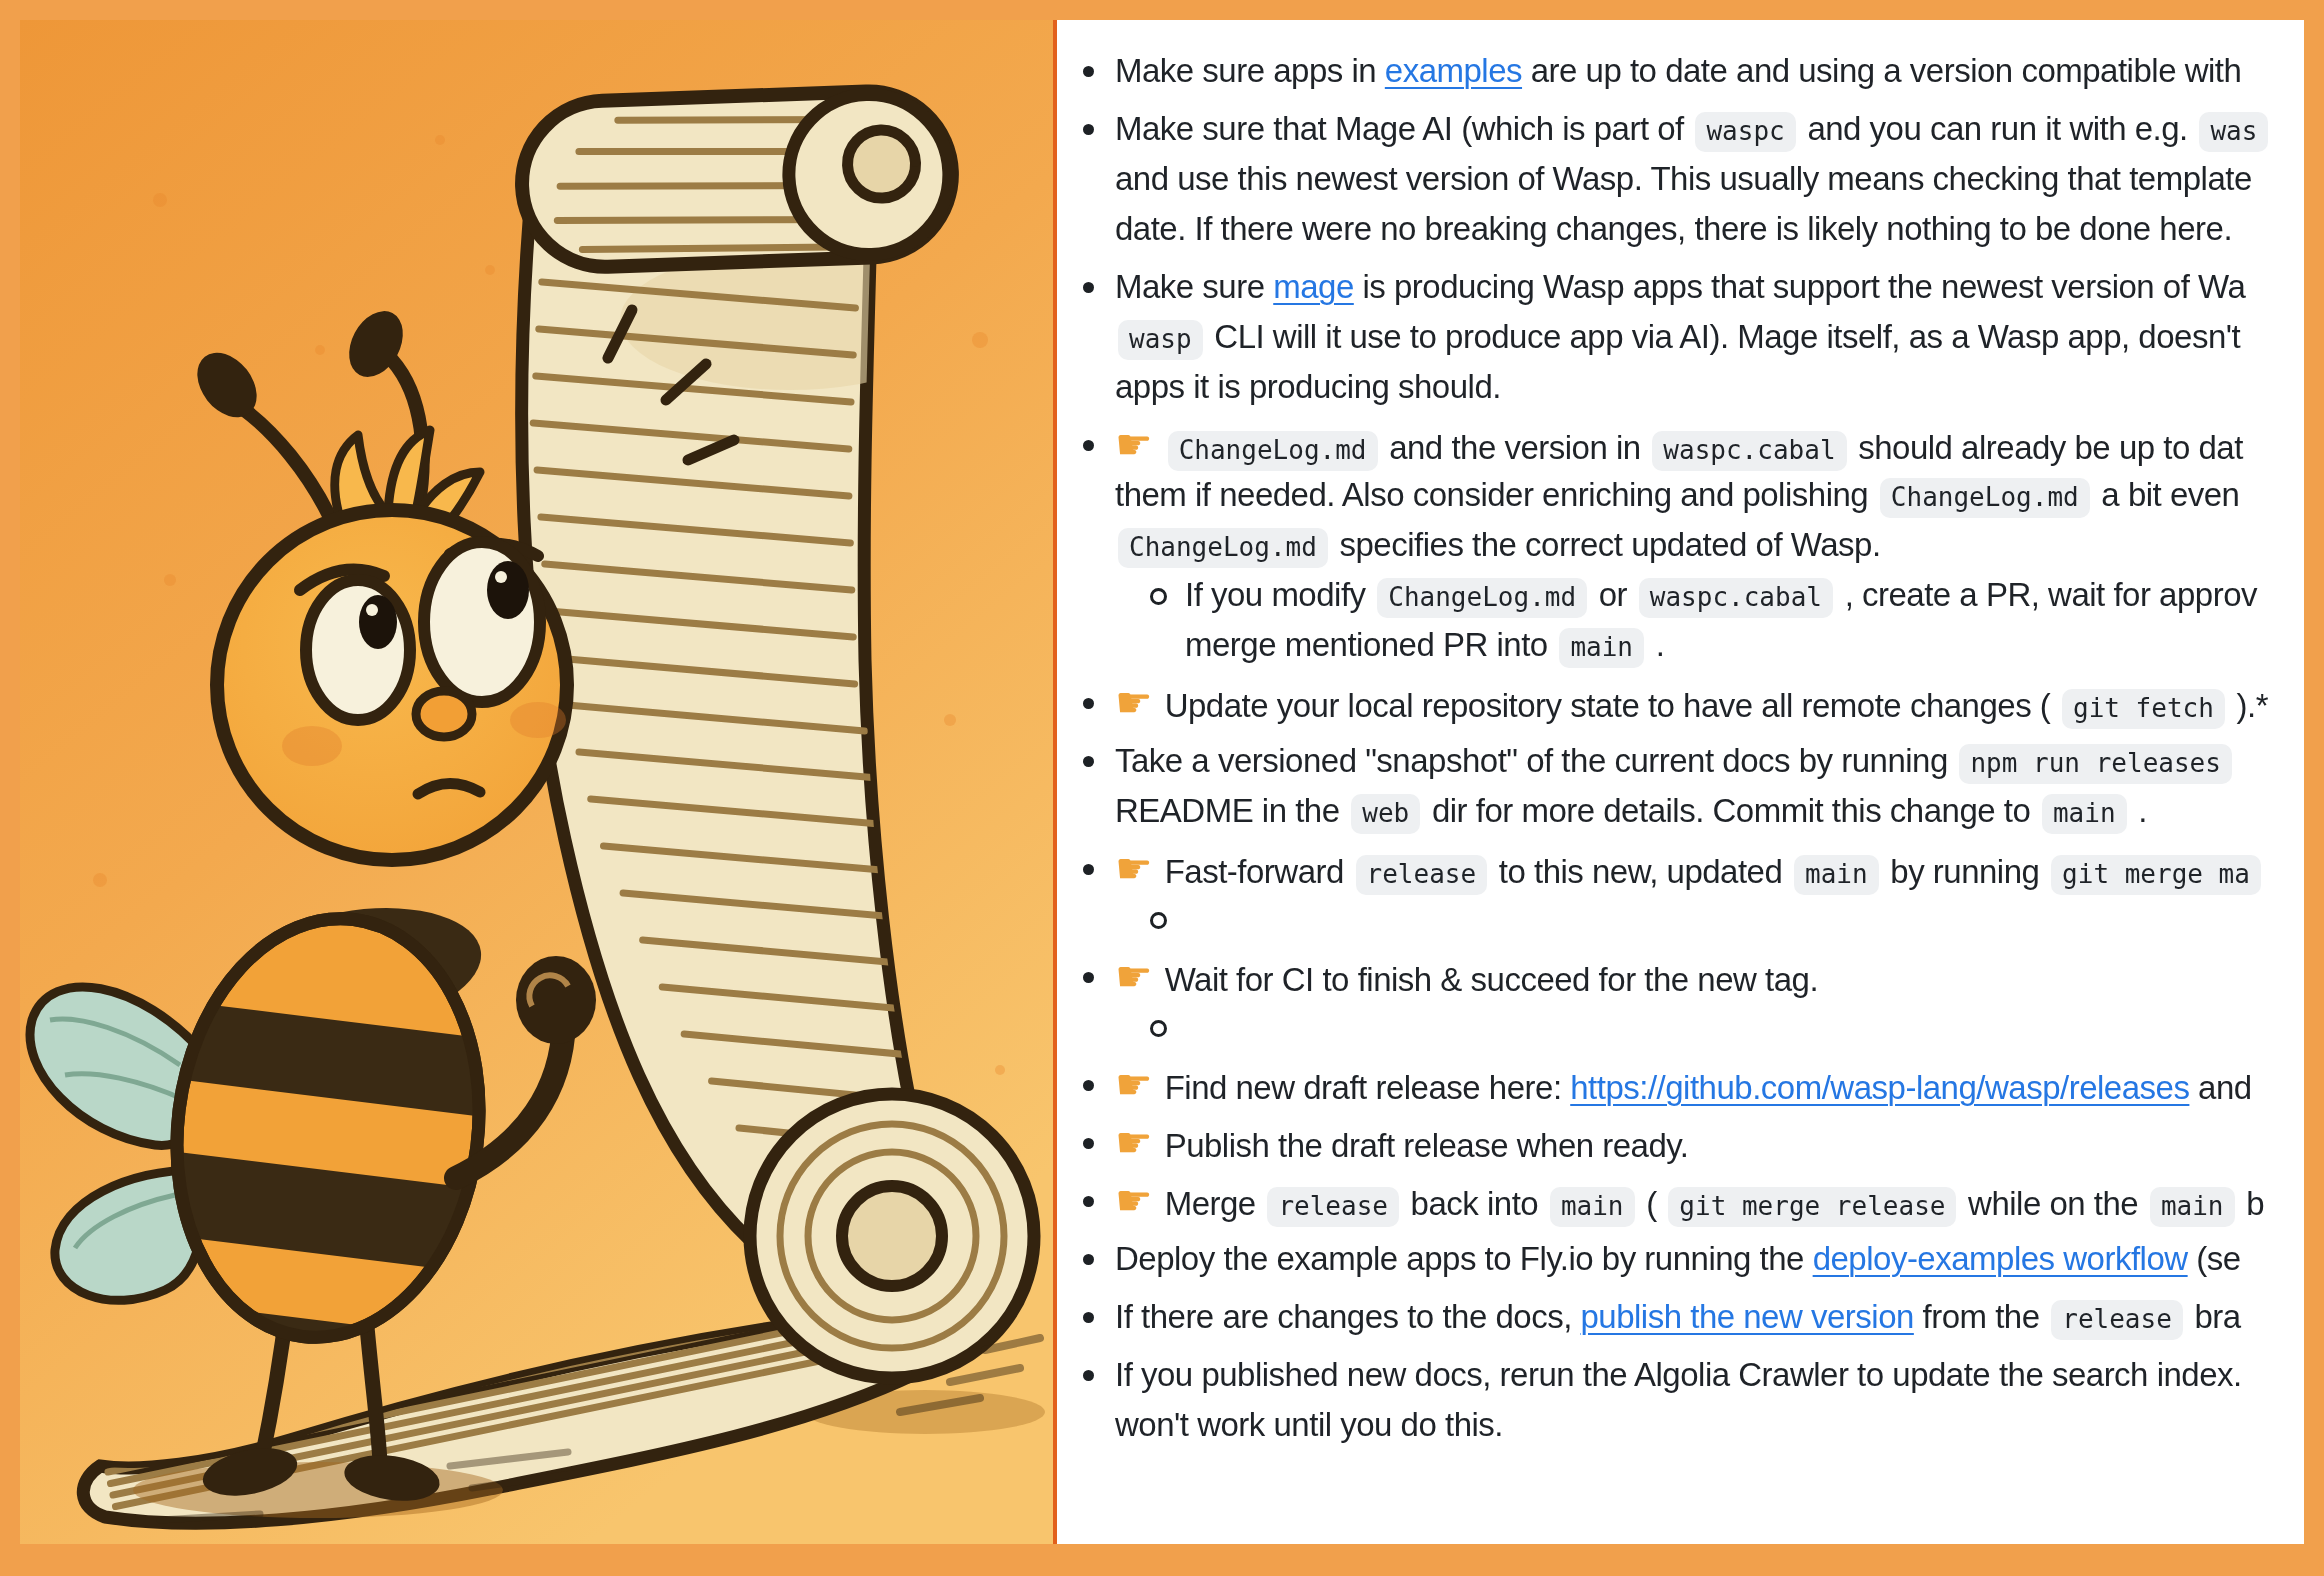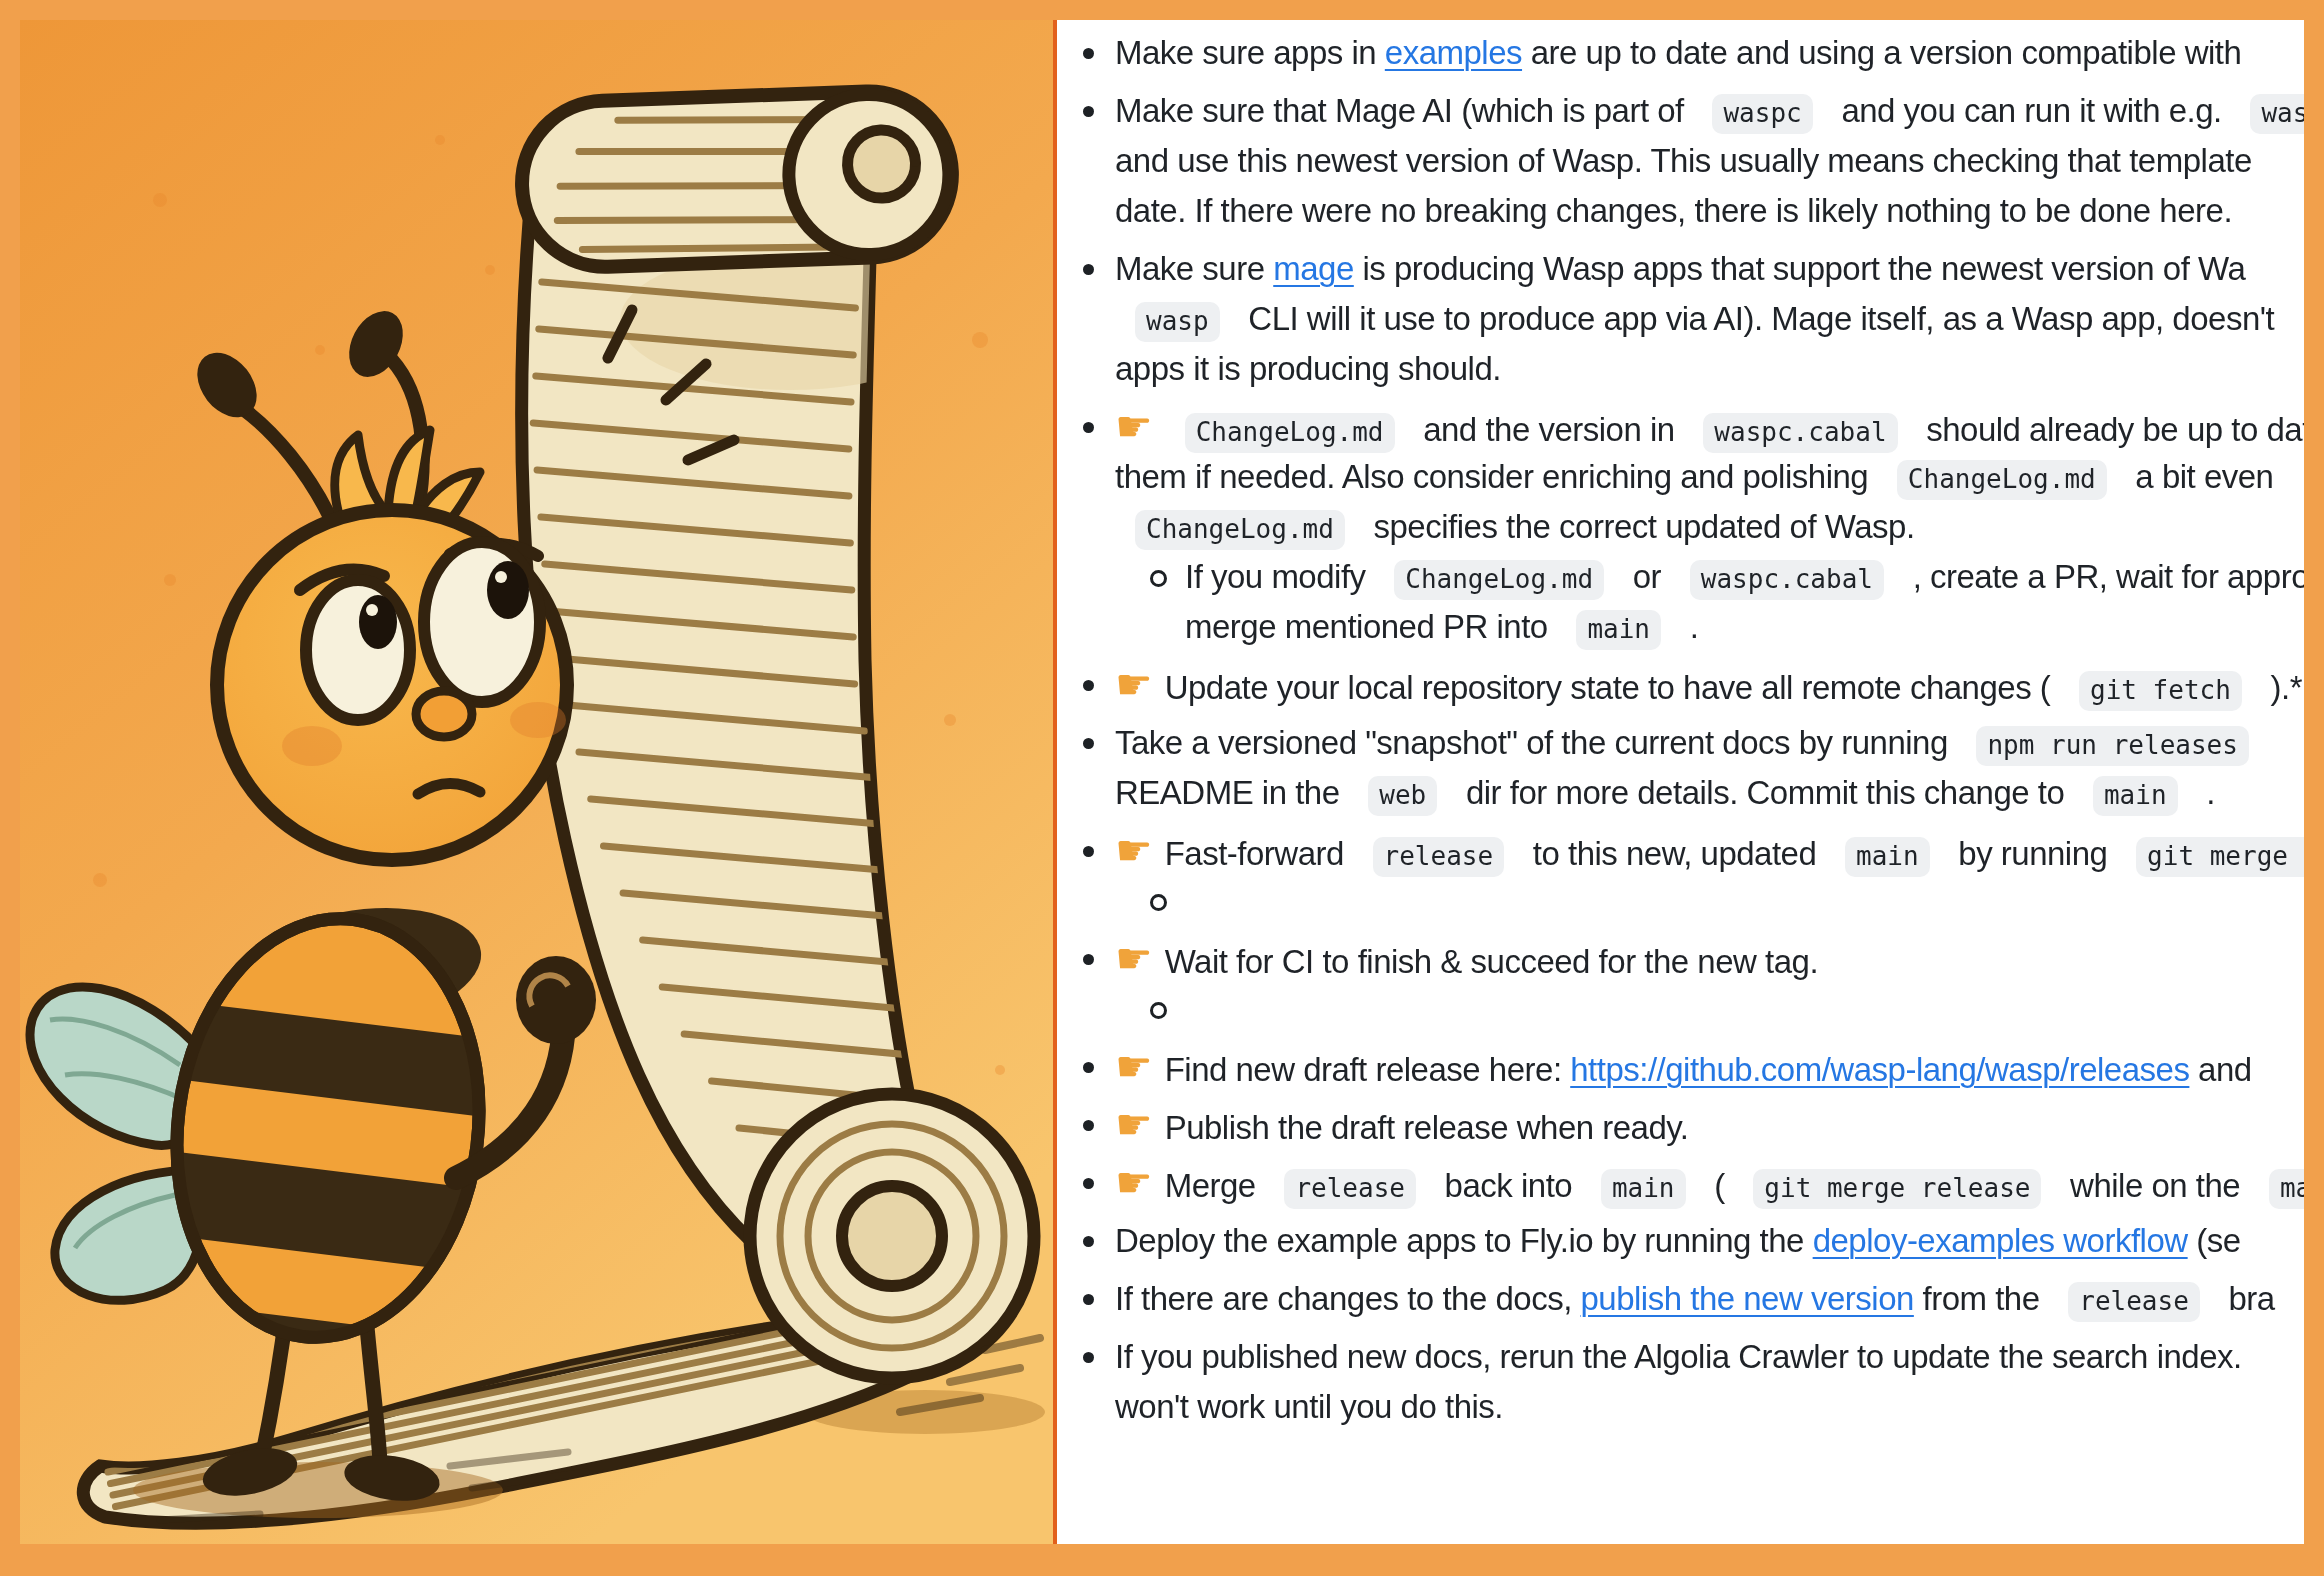--- a/index.html
+++ b/index.html
@@ -10,21 +10,21 @@
   }
   .illustration{
     position:absolute;left:20px;top:20px;width:1033px;height:1524px;
     overflow:hidden;
   }
   .illustration svg{display:block;width:100%;height:100%;}
   .panel{
     position:absolute;left:1053px;top:20px;width:1251px;height:1524px;
     box-sizing:border-box;background:var(--panel-bg,#fff);
     border-left:4px solid var(--divider,#e2611c);
-    overflow:hidden;
+    overflow:hidden;padding-top:18px;
     color:var(--text,#1f2328);
     font-size:33px;letter-spacing:-0.5px;
   }
   .line{
     position:relative;height:50px;line-height:50px;white-space:nowrap;
   }
   .line.item{margin-top:8px;padding-left:58px;}
   .line.cont{padding-left:58px;}
   .line.sub{padding-left:128px;}
   .line.subcont{padding-left:128px;}
@@ -33,21 +33,21 @@
     border-radius:50%;background:var(--bullet,#1d2125);
   }
   .ring{
     position:absolute;left:93px;top:18px;width:11px;height:11px;
     border-radius:50%;border:3px solid var(--bullet,#1d2125);background:transparent;
   }
   .code{
     font-family:"DejaVu Sans Mono",monospace;
     font-size:26px;letter-spacing:0;
     background:var(--code-bg,#eef0f2);
-    border-radius:10px;padding:4px 11px 6px 11px;margin:0 20px;
+    border-radius:10px;padding:4px 11px 6px 11px;margin:0 3px;
   }
   .lnk{
     color:var(--link,#2577e3);text-decoration:underline;
     text-decoration-thickness:2px;text-underline-offset:5px;
   }
   .emoji{
     font-family:"DejaVu Sans",sans-serif;
     color:var(--emoji,#f0a33a);font-size:42px;margin-right:12px;
     letter-spacing:0;
   }

